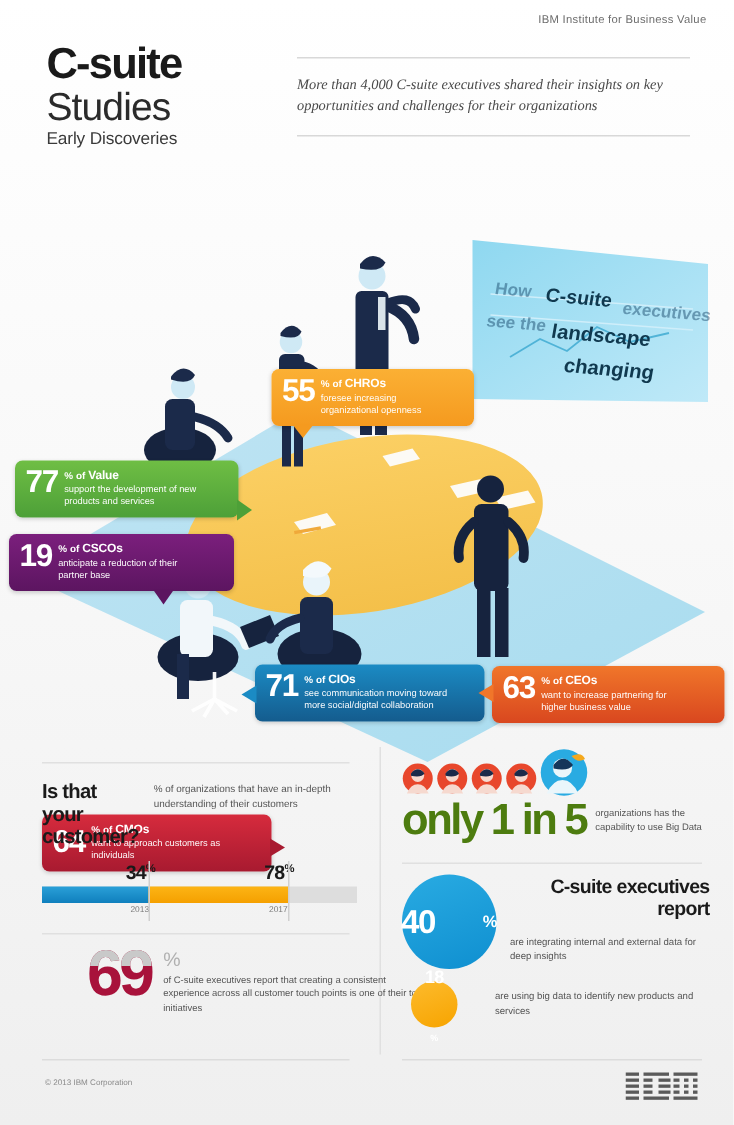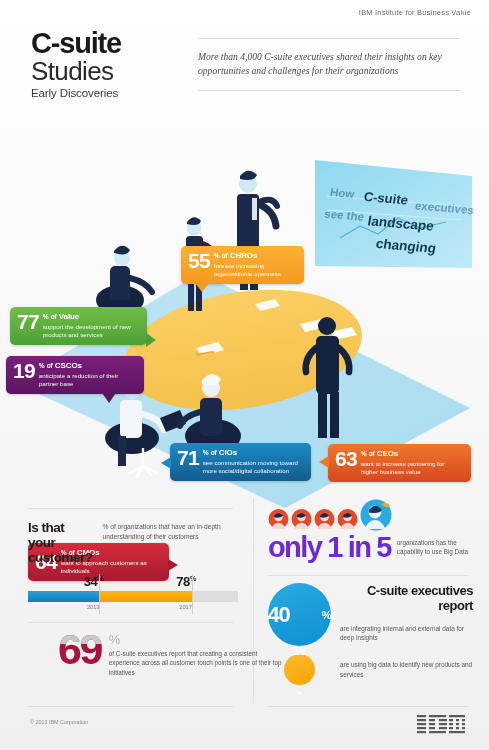--- a/index.html
+++ b/index.html
@@ -29,21 +29,21 @@
     color:#4a4a4a;padding:11px 0 11px 0;
   }
 
   
   .illus{position:absolute;left:0;top:118px;width:489px;height:390px;}
   .illus svg{display:block;}
 
   
   .bub{
     position:absolute;border-radius:5px;color:#fff;
-    padding:5px 8px 6px 7px;display:flex;align-items:flex-start;gap:4px;
+    padding:5px 20px 6px 7px;display:flex;align-items:flex-start;gap:4px;
     box-shadow:0 1px 3px rgba(0,0,0,.18);
   }
   .bub .num{font-size:21px;font-weight:bold;line-height:.92;letter-spacing:-.8px;}
   .bub .txt{padding-top:1px;}
   .bub .who{font-size:8px;font-weight:bold;line-height:1.1;letter-spacing:-.1px;}
   .bub .who .pc{font-size:6.6px;font-weight:bold;}
   .bub .who .of{font-size:6.6px;font-weight:bold;}
   .bub .desc{font-size:6.2px;line-height:1.28;margin-top:1px;font-weight:normal;opacity:.97;}
   .tail{position:absolute;width:0;height:0;}
 
@@ -86,30 +86,30 @@
     position:absolute;left:0;top:0;width:100%;height:34%;overflow:hidden;color:#c9c9c9;
     letter-spacing:-2.5px;line-height:.8;pointer-events:none;
   }
   .nine-text{padding-top:2px;}
   .pctmark{font-size:13px;color:#b0b0b0;font-weight:normal;line-height:.9;}
   .nine-desc{font-size:6.3px;line-height:1.5;color:#555;margin-top:3px;}
 
   .bigdata{position:absolute;left:268px;top:498px;width:200px;}
   .avatars{display:flex;gap:2px;align-items:flex-end;margin-bottom:3px;}
   .oneinfive{display:flex;align-items:flex-end;gap:6px;}
-  .oif-num{font-size:29px;font-weight:bold;letter-spacing:-1.6px;line-height:.86;color:#6d28d9;}
+  .oif-num{font-size:29px;font-weight:bold;letter-spacing:-1.6px;line-height:.86;color:#4d7c0f;}
   .oif-desc{font-size:6.3px;line-height:1.42;color:#555;padding-bottom:3px;}
 
   .report{position:absolute;left:268px;top:583px;width:205px;}
   .rep-row{position:relative;display:flex;gap:9px;align-items:flex-start;}
   .circle{border-radius:50%;display:flex;align-items:center;justify-content:center;flex:none;gap:32px;}
   .c40{width:63px;height:63px;background:linear-gradient(160deg,#29abe2 0%,#0f8fd0 100%);}
   .c40 .cn{font-size:22px;font-weight:bold;color:#fff;letter-spacing:-1px;}
   .c40 .cp{font-size:11px;font-weight:bold;color:#fff;}
-  .c18{width:31px;height:31px;background:linear-gradient(160deg,#fdbb2d 0%,#f7a400 100%);margin-left:16px;flex-direction:column;}
+  .c18{width:31px;height:31px;background:linear-gradient(160deg,#fdbb2d 0%,#f7a400 100%);margin-left:6px;flex-direction:column;}
   .c18 .cn{font-size:12px;font-weight:bold;color:#fff;letter-spacing:-.5px;}
   .c18 .cp{font-size:6px;font-weight:bold;color:#fff;vertical-align:super;}
   .rep-title{font-size:13px;font-weight:bold;line-height:1.15;letter-spacing:-.45px;color:#1a1a1a;text-align:right;}
   .rep-desc{font-size:6.4px;line-height:1.45;color:#555;}
 
   
   .foot-rule-l{position:absolute;left:28px;top:706px;width:205px;height:1px;background:#dcdcdc;}
   .foot-rule-r{position:absolute;left:268px;top:706px;width:200px;height:1px;background:#dcdcdc;}
   .copy{position:absolute;left:30px;top:719px;font-size:5.4px;color:#8a8a8a;}
   .ibm-logo{position:absolute;right:22px;top:714px;}

